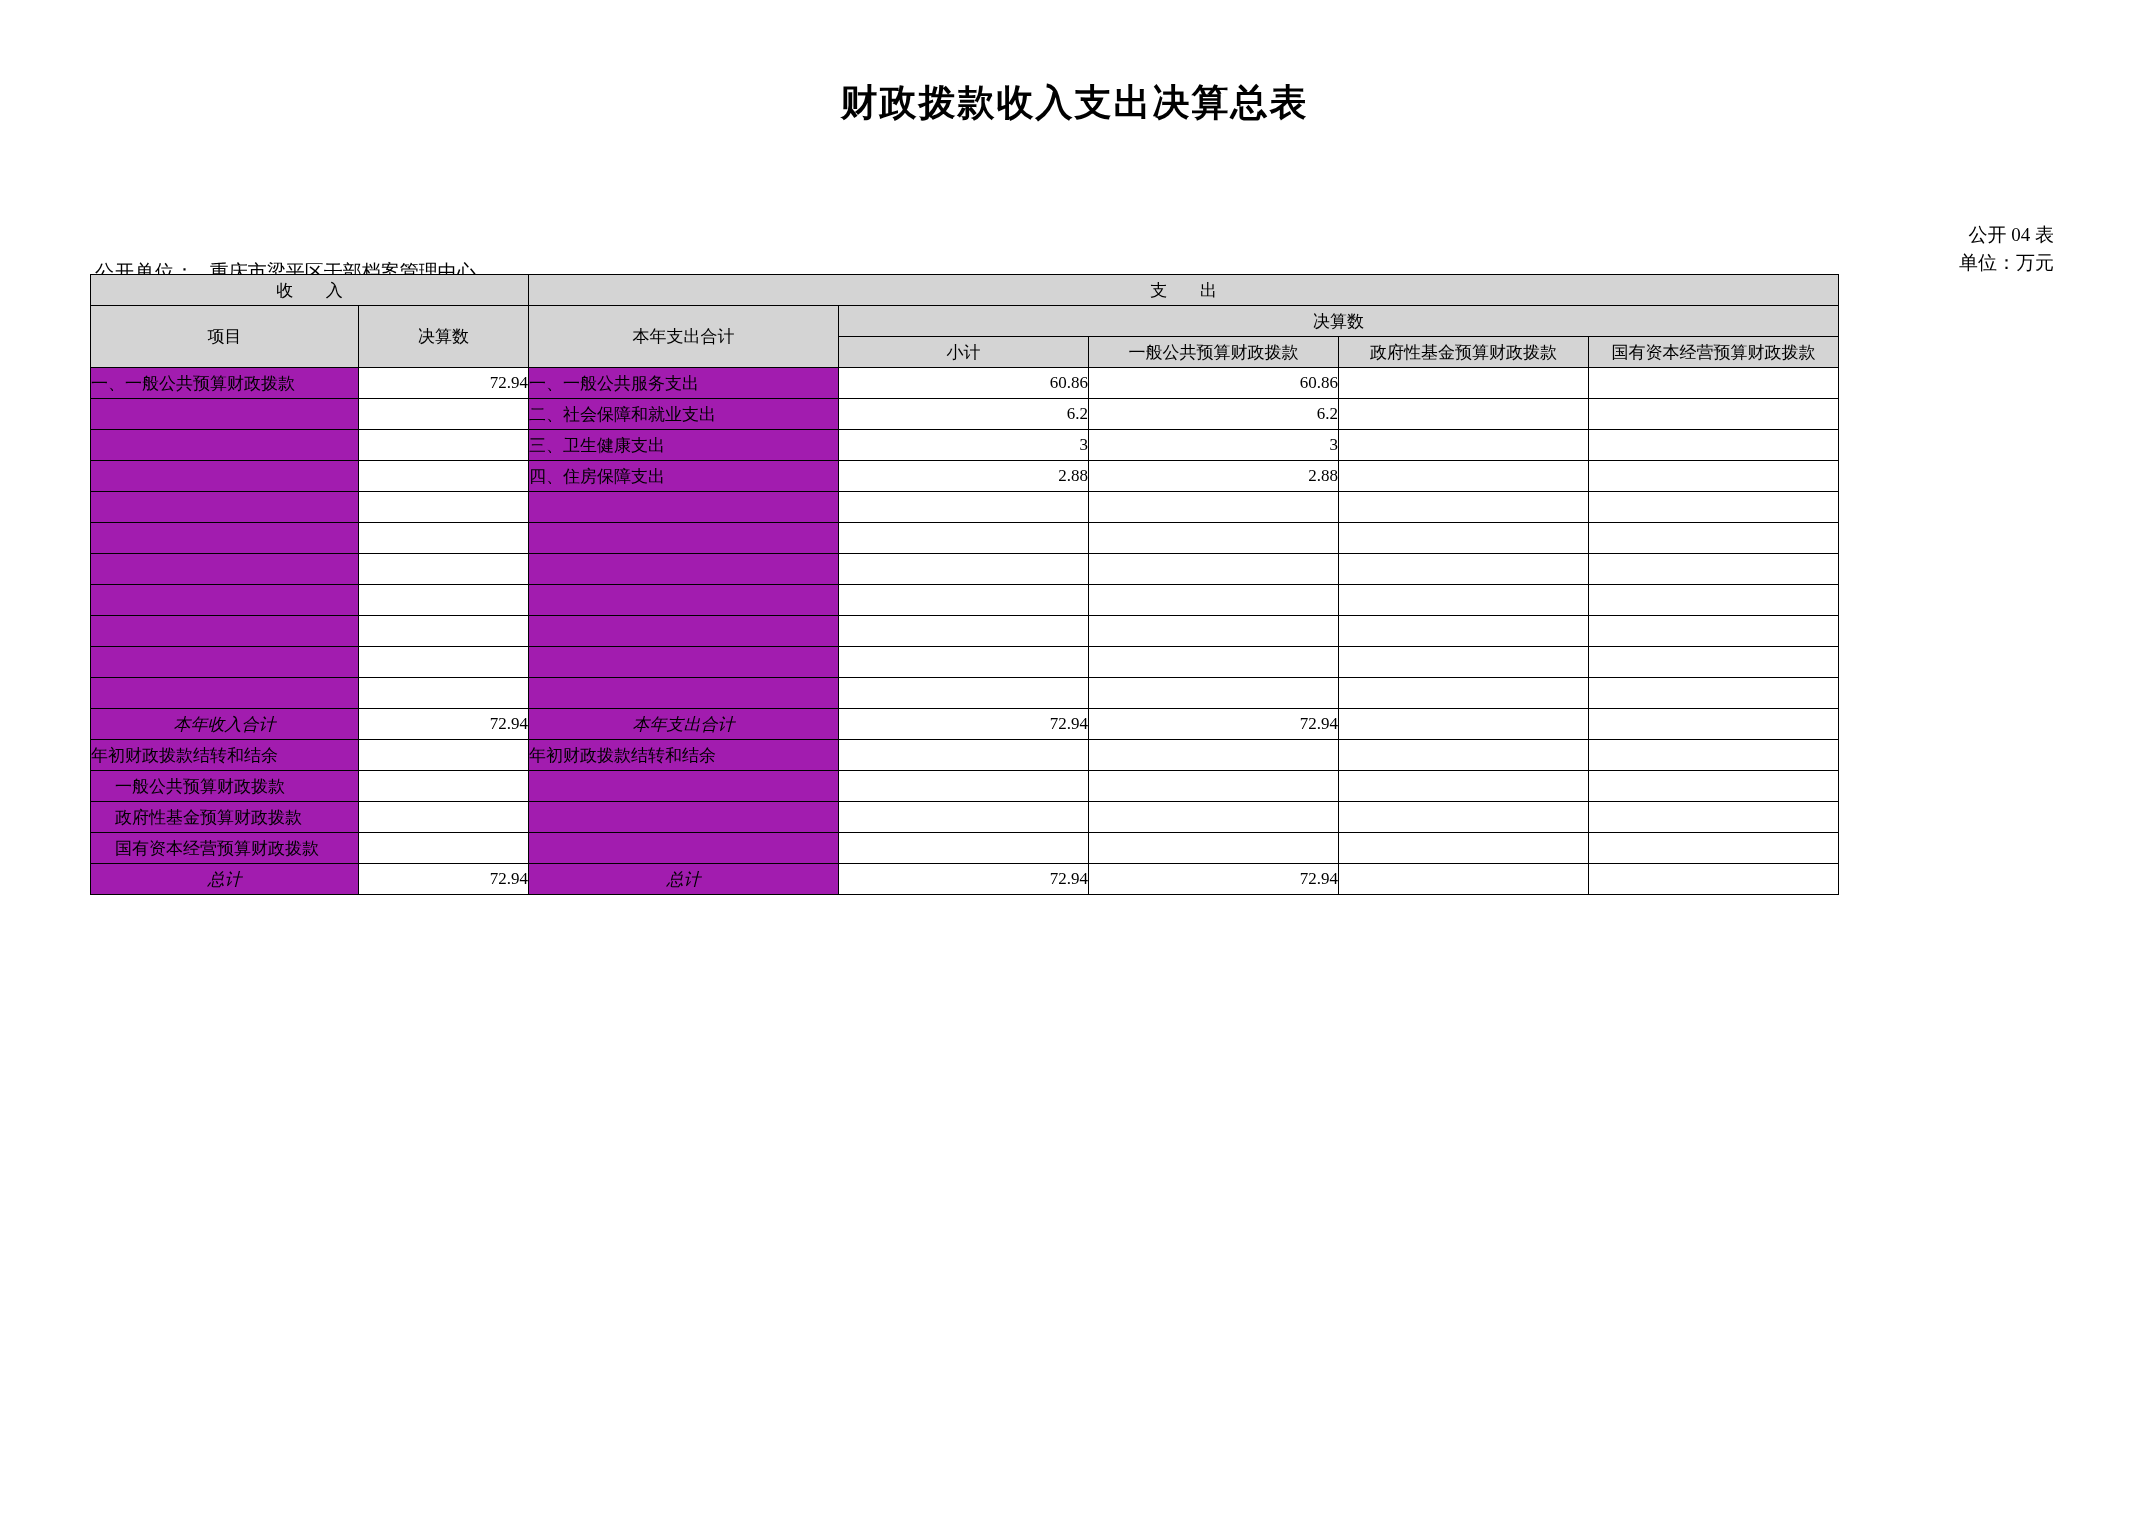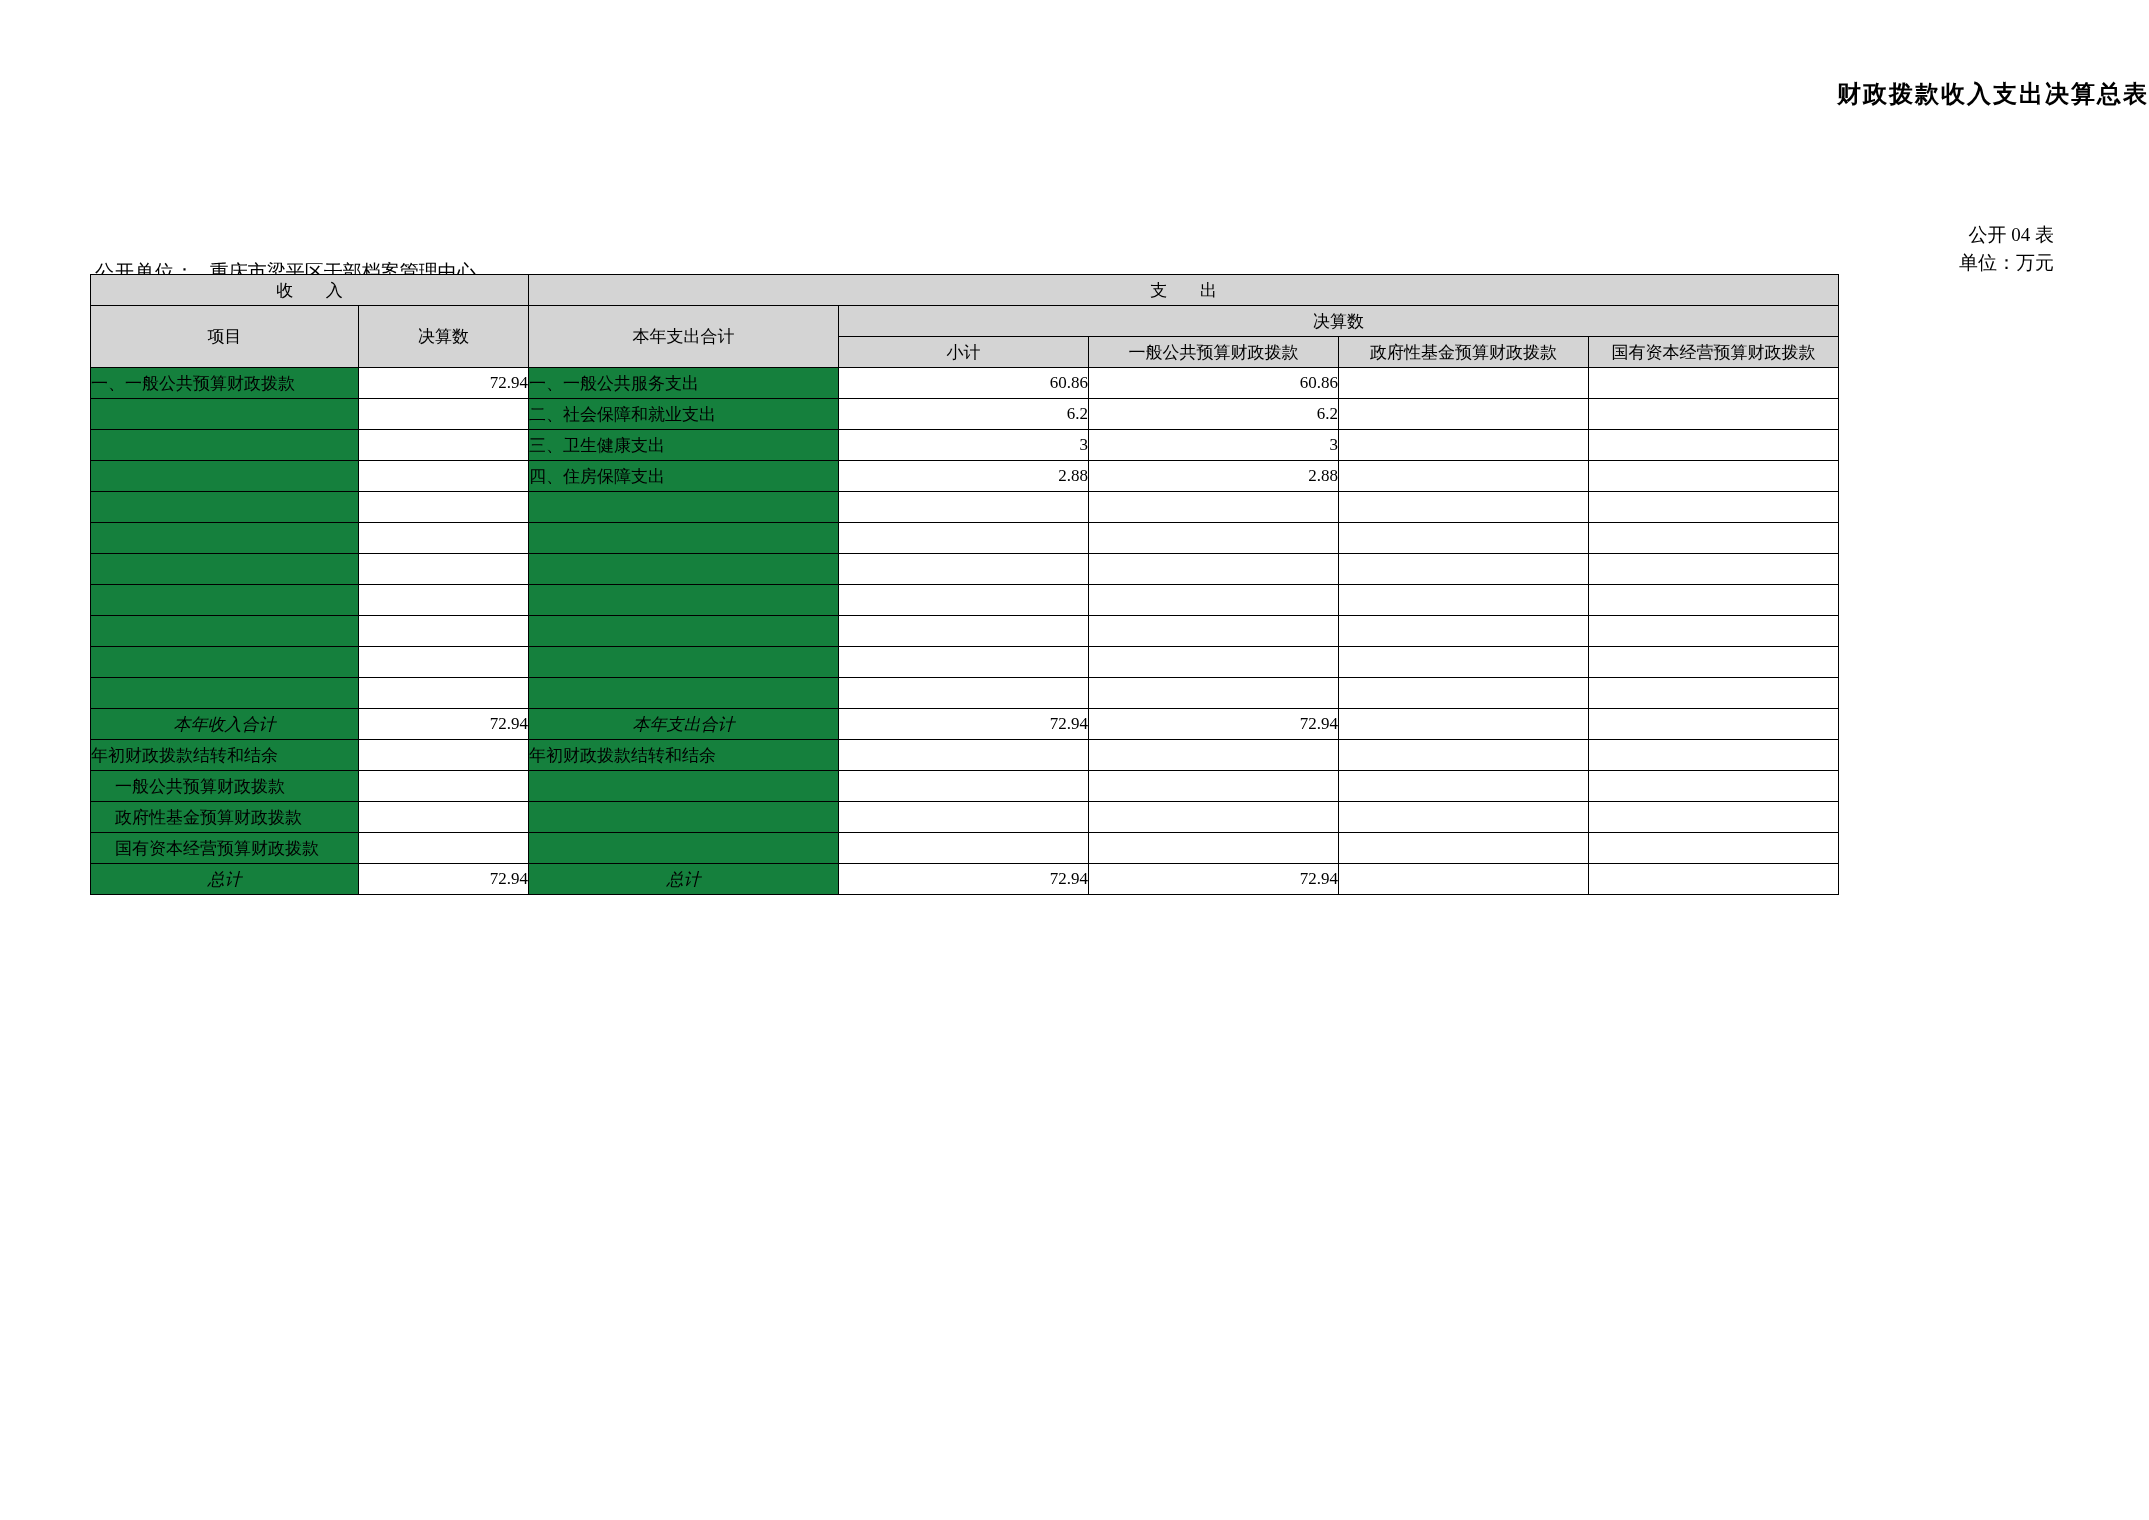--- a/index.html
+++ b/index.html
@@ -16,24 +16,24 @@
     overflow: hidden;
   }
   .page {
     position: relative;
     width: 2149px;
     height: 1520px;
     box-sizing: border-box;
     padding: 0;
   }
   .doc-title {
-    text-align: right;
+    text-align: center;
     font-family: "Liberation Sans", sans-serif;
     font-weight: bold;
-    font-size: 24px;
+    font-size: 37px;
     letter-spacing: 2px;
     margin-top: 78px;
   }
   .meta-right {
     position: absolute;
     right: 95px;
     top: 143px;
     text-align: right;
     font-size: 19px;
     line-height: 28px;
@@ -70,21 +70,21 @@
     text-align: center;
     font-family: "Liberation Sans", sans-serif;
     font-weight: bold;
     font-size: 17px;
   }
   .hdr-wide {
     letter-spacing: 14px;
     text-indent: 14px;
   }
   .shade {
-    background: #15803d;
+    background: #a21caf;
   }
   .cell-text {
     padding-left: 8px;
     text-align: left;
     white-space: nowrap;
     overflow: hidden;
   }
   .cell-text.indent1 { padding-left: 24px; }
   .cell-num {
     padding-right: 10px;

